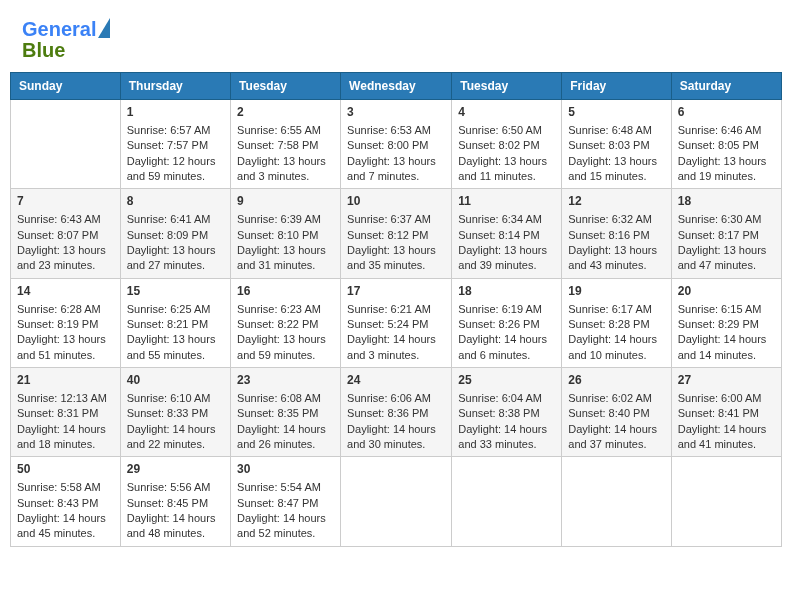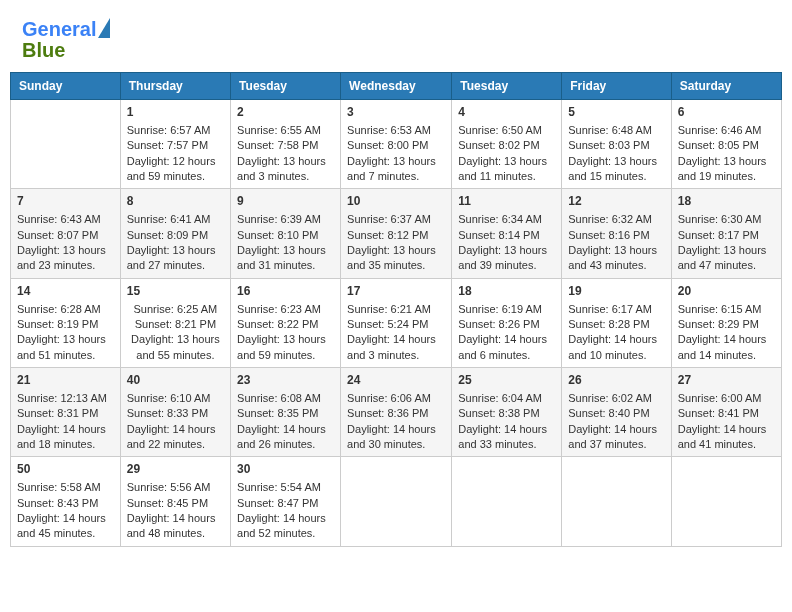--- a/index.html
+++ b/index.html
@@ -207,21 +207,21 @@
       <tr>
         <td>
           <span class="day-number">14</span>
           <div class="day-info" style="white-space: pre-line;">Sunrise: 6:28 AM
 Sunset: 8:19 PM
 Daylight: 13 hours
 and 51 minutes.</div>
         </td>
         <td>
           <span class="day-number">15</span>
-          <div class="day-info" style="white-space: pre-line; text-align: center;">Sunrise: 6:25 AM
+          <div class="day-info" style="white-space: pre-line;">Sunrise: 6:25 AM
 Sunset: 8:21 PM
 Daylight: 13 hours
 and 55 minutes.</div>
         </td>
         <td>
           <span class="day-number">16</span>
           <div class="day-info" style="white-space: pre-line;">Sunrise: 6:23 AM
 Sunset: 8:22 PM
 Daylight: 13 hours
 and 59 minutes.</div>

